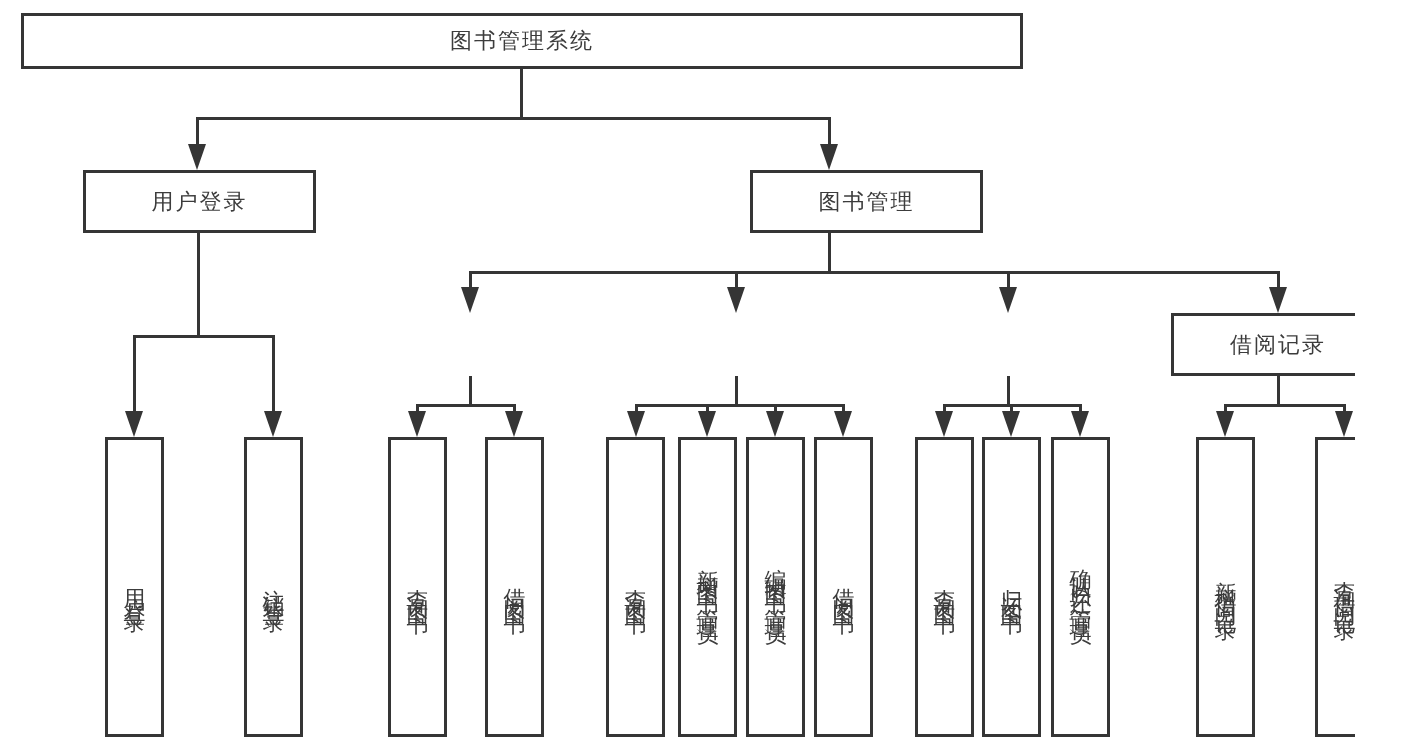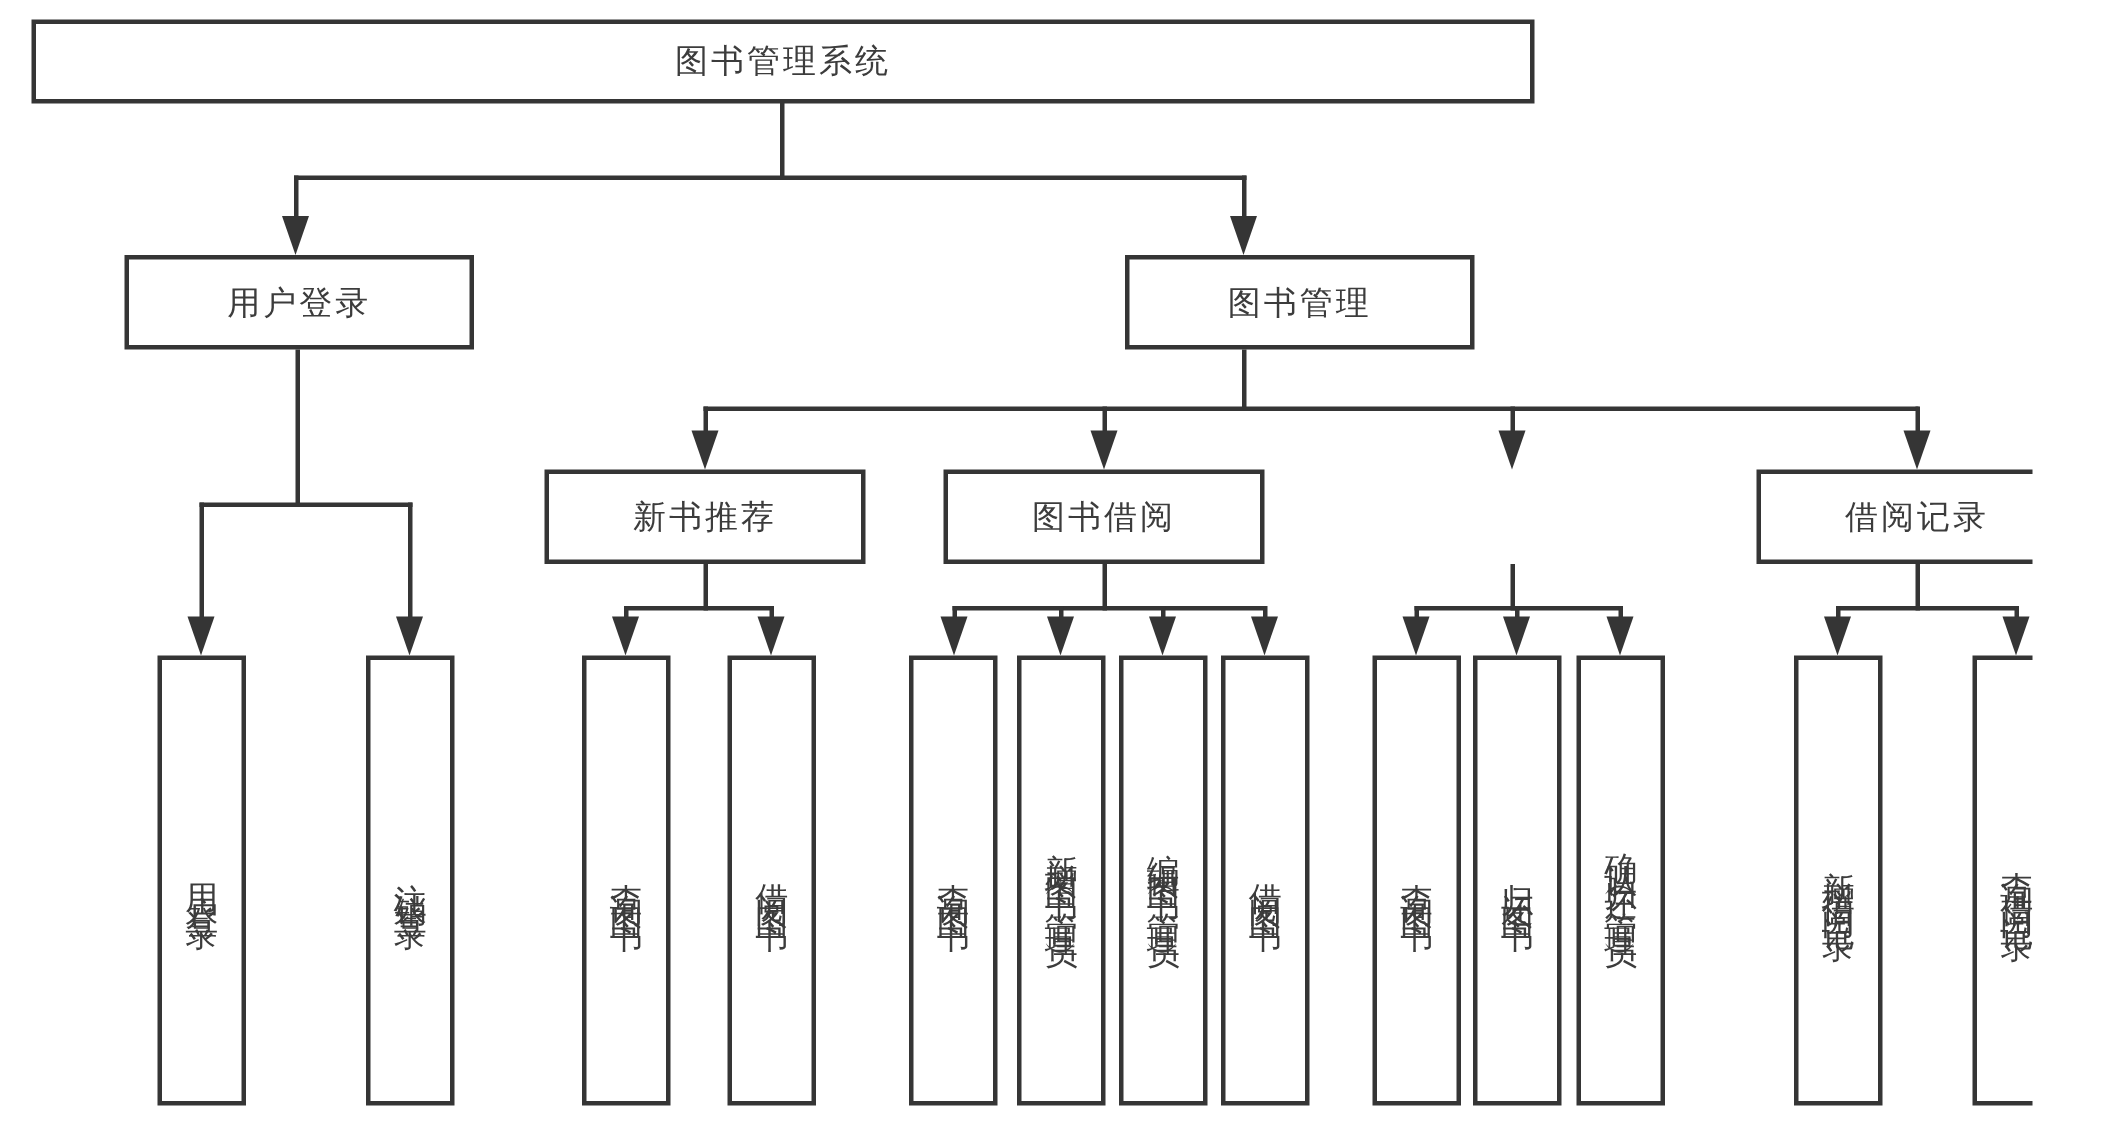--- a/index.html
+++ b/index.html
@@ -97,22 +97,20 @@
   <div class="hline" style="left:469px;top:271px;width:810px"></div>
   <div class="vline" style="left:469px;top:271px;height:20px"></div>
   <div class="arrow" style="left:461px;top:287px"></div>
   <div class="vline" style="left:735px;top:271px;height:20px"></div>
   <div class="arrow" style="left:727px;top:287px"></div>
   <div class="vline" style="left:1007px;top:271px;height:20px"></div>
   <div class="arrow" style="left:999px;top:287px"></div>
   <div class="vline" style="left:1277px;top:271px;height:20px"></div>
   <div class="arrow" style="left:1269px;top:287px"></div>
 
-  <div class="node h l3" style="left:363px">新书推荐</div>
-  <div class="node h l3" style="left:629px">图书借阅</div>
   <div class="node h l3" style="left:1171px">借阅记录</div>
 
   <div class="vline" style="left:469px;top:376px;height:31px"></div>
   <div class="hline" style="left:416px;top:404px;width:100px"></div>
   <div class="vline" style="left:416px;top:404px;height:10px"></div>
   <div class="arrow" style="left:408px;top:411px"></div>
   <div class="vline" style="left:513px;top:404px;height:10px"></div>
   <div class="arrow" style="left:505px;top:411px"></div>
 
   <div class="vline" style="left:735px;top:376px;height:31px"></div>

